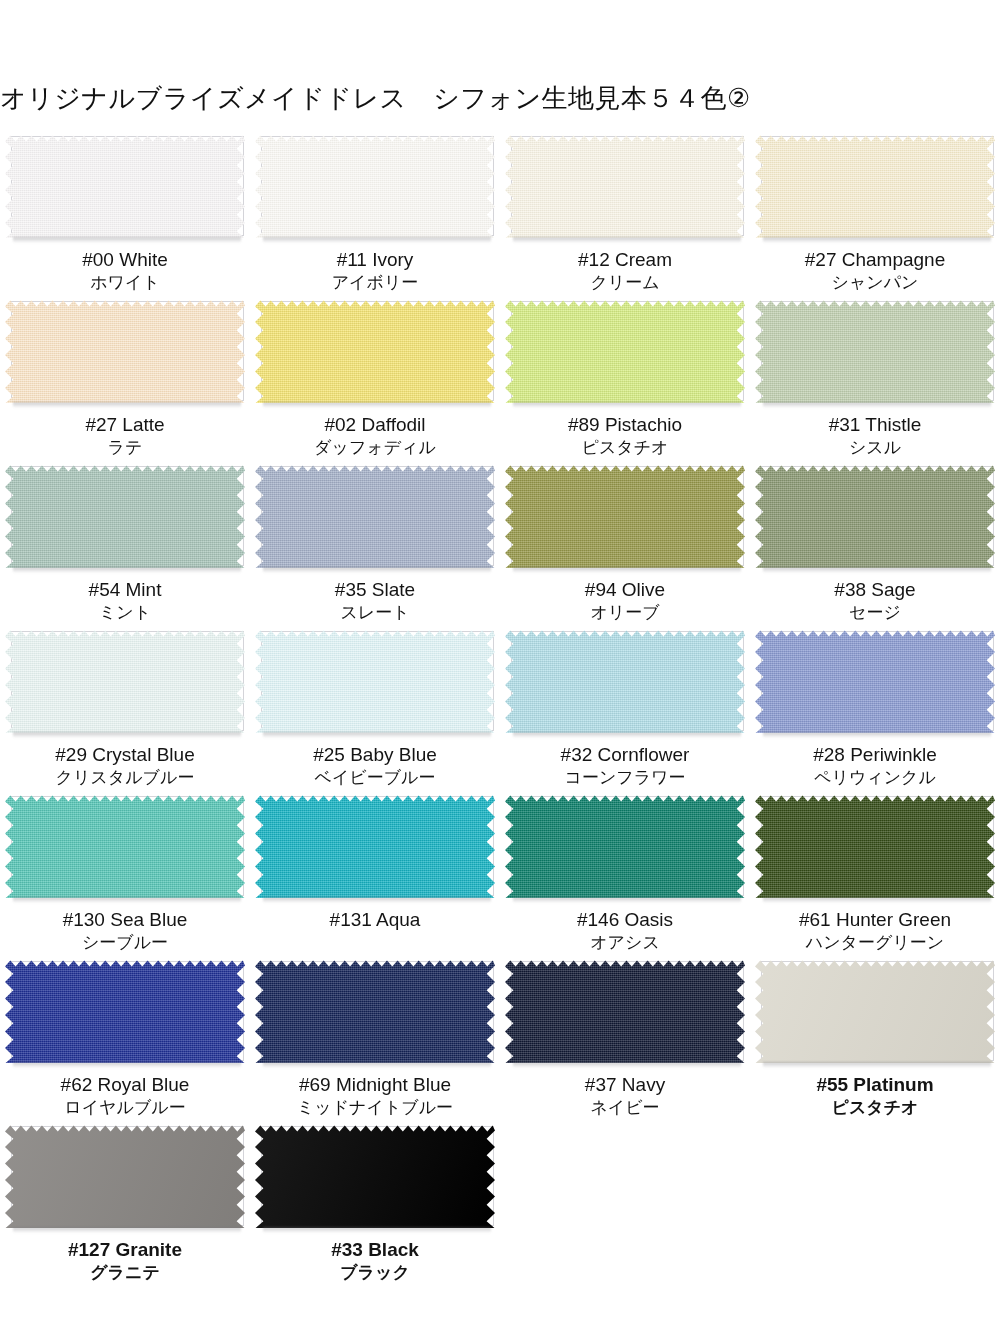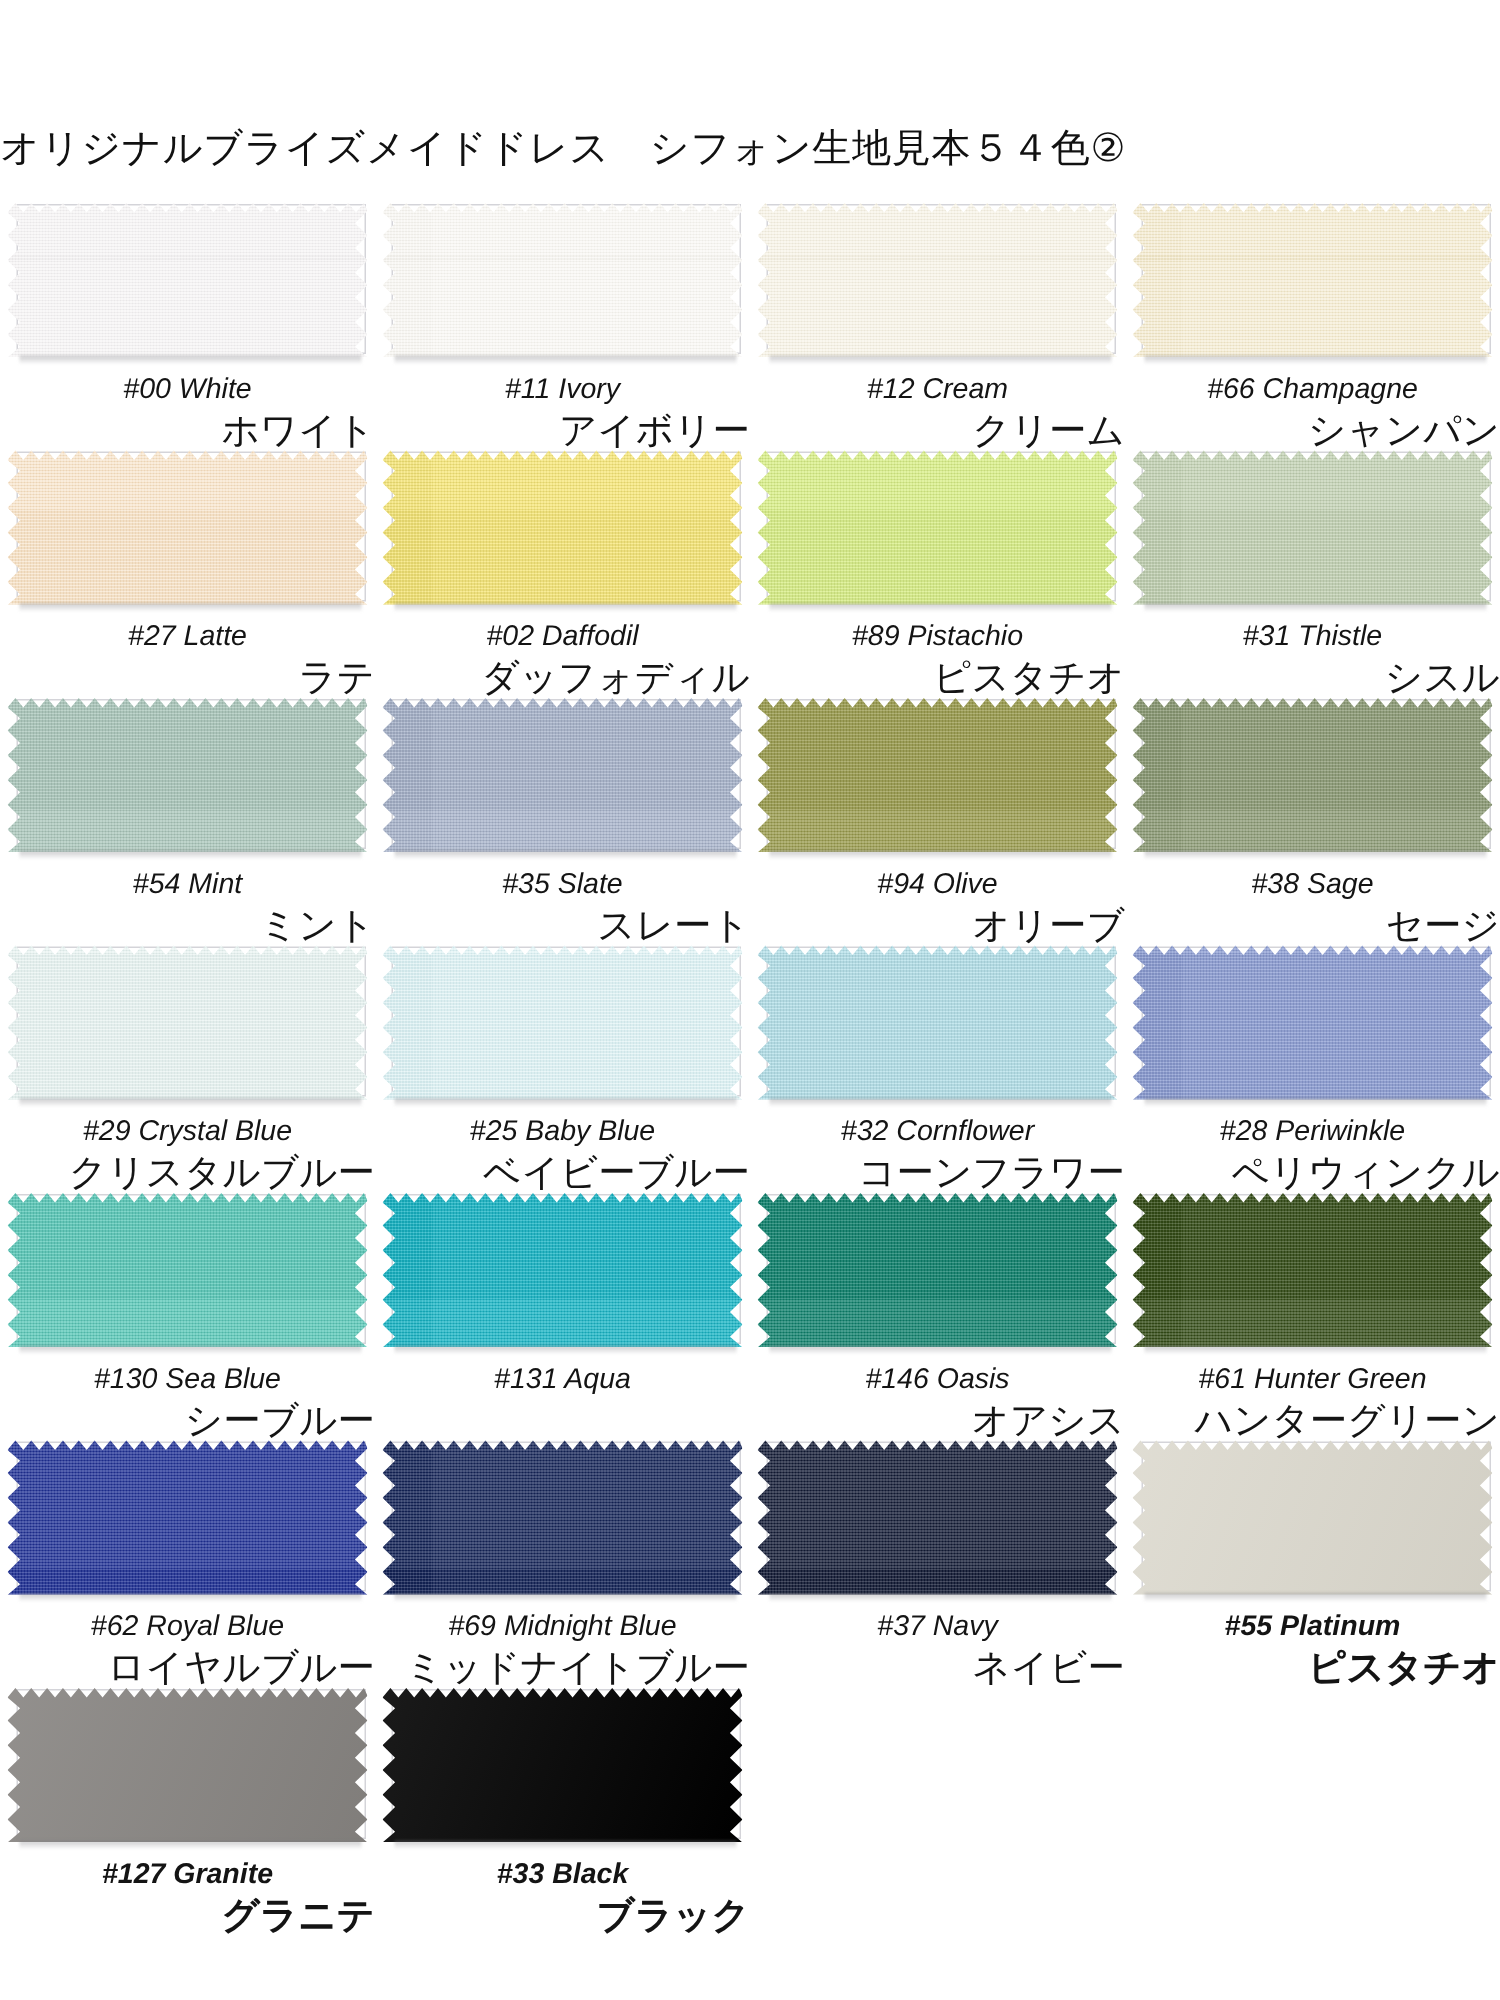--- a/index.html
+++ b/index.html
@@ -130,27 +130,25 @@
   }
   .swatch-label {
     text-align: center;
     margin-top: 10px;
     line-height: 1.26;
   }
   .label-en {
     font-size: 19px;
     white-space: nowrap;
     color: #141414;
-    font-style: italic;
   }
   .label-jp {
-    font-size: 25px;
+    font-size: 17px;
     white-space: nowrap;
     color: #141414;
-    text-align: right;
   }
   .swatch-cell.bold-label .label-en,
   .swatch-cell.bold-label .label-jp {
     font-weight: 700;
   }
   .swatch-cell.empty .swatch-wrap,
   .swatch-cell.empty .swatch-label { visibility: hidden; }
 </style>
 </head>
 <body>
@@ -193,21 +191,21 @@
           <div class="label-jp">クリーム</div>
         </div>
       </div>
       <div class="swatch-cell">
         <div class="swatch-wrap">
           <div class="swatch-box"></div>
           <div class="swatch-chip light" style="background: rgb(243, 232, 200);"></div>
           <div class="swatch-shadow"></div>
         </div>
         <div class="swatch-label">
-          <div class="label-en">#66 Champagne</div>
+          <div class="label-en">#27 Champagne</div>
           <div class="label-jp">シャンパン</div>
         </div>
       </div>
       <div class="swatch-cell">
         <div class="swatch-wrap">
           <div class="swatch-box"></div>
           <div class="swatch-chip light" style="background: rgb(246, 221, 189);"></div>
           <div class="swatch-shadow"></div>
         </div>
         <div class="swatch-label">

